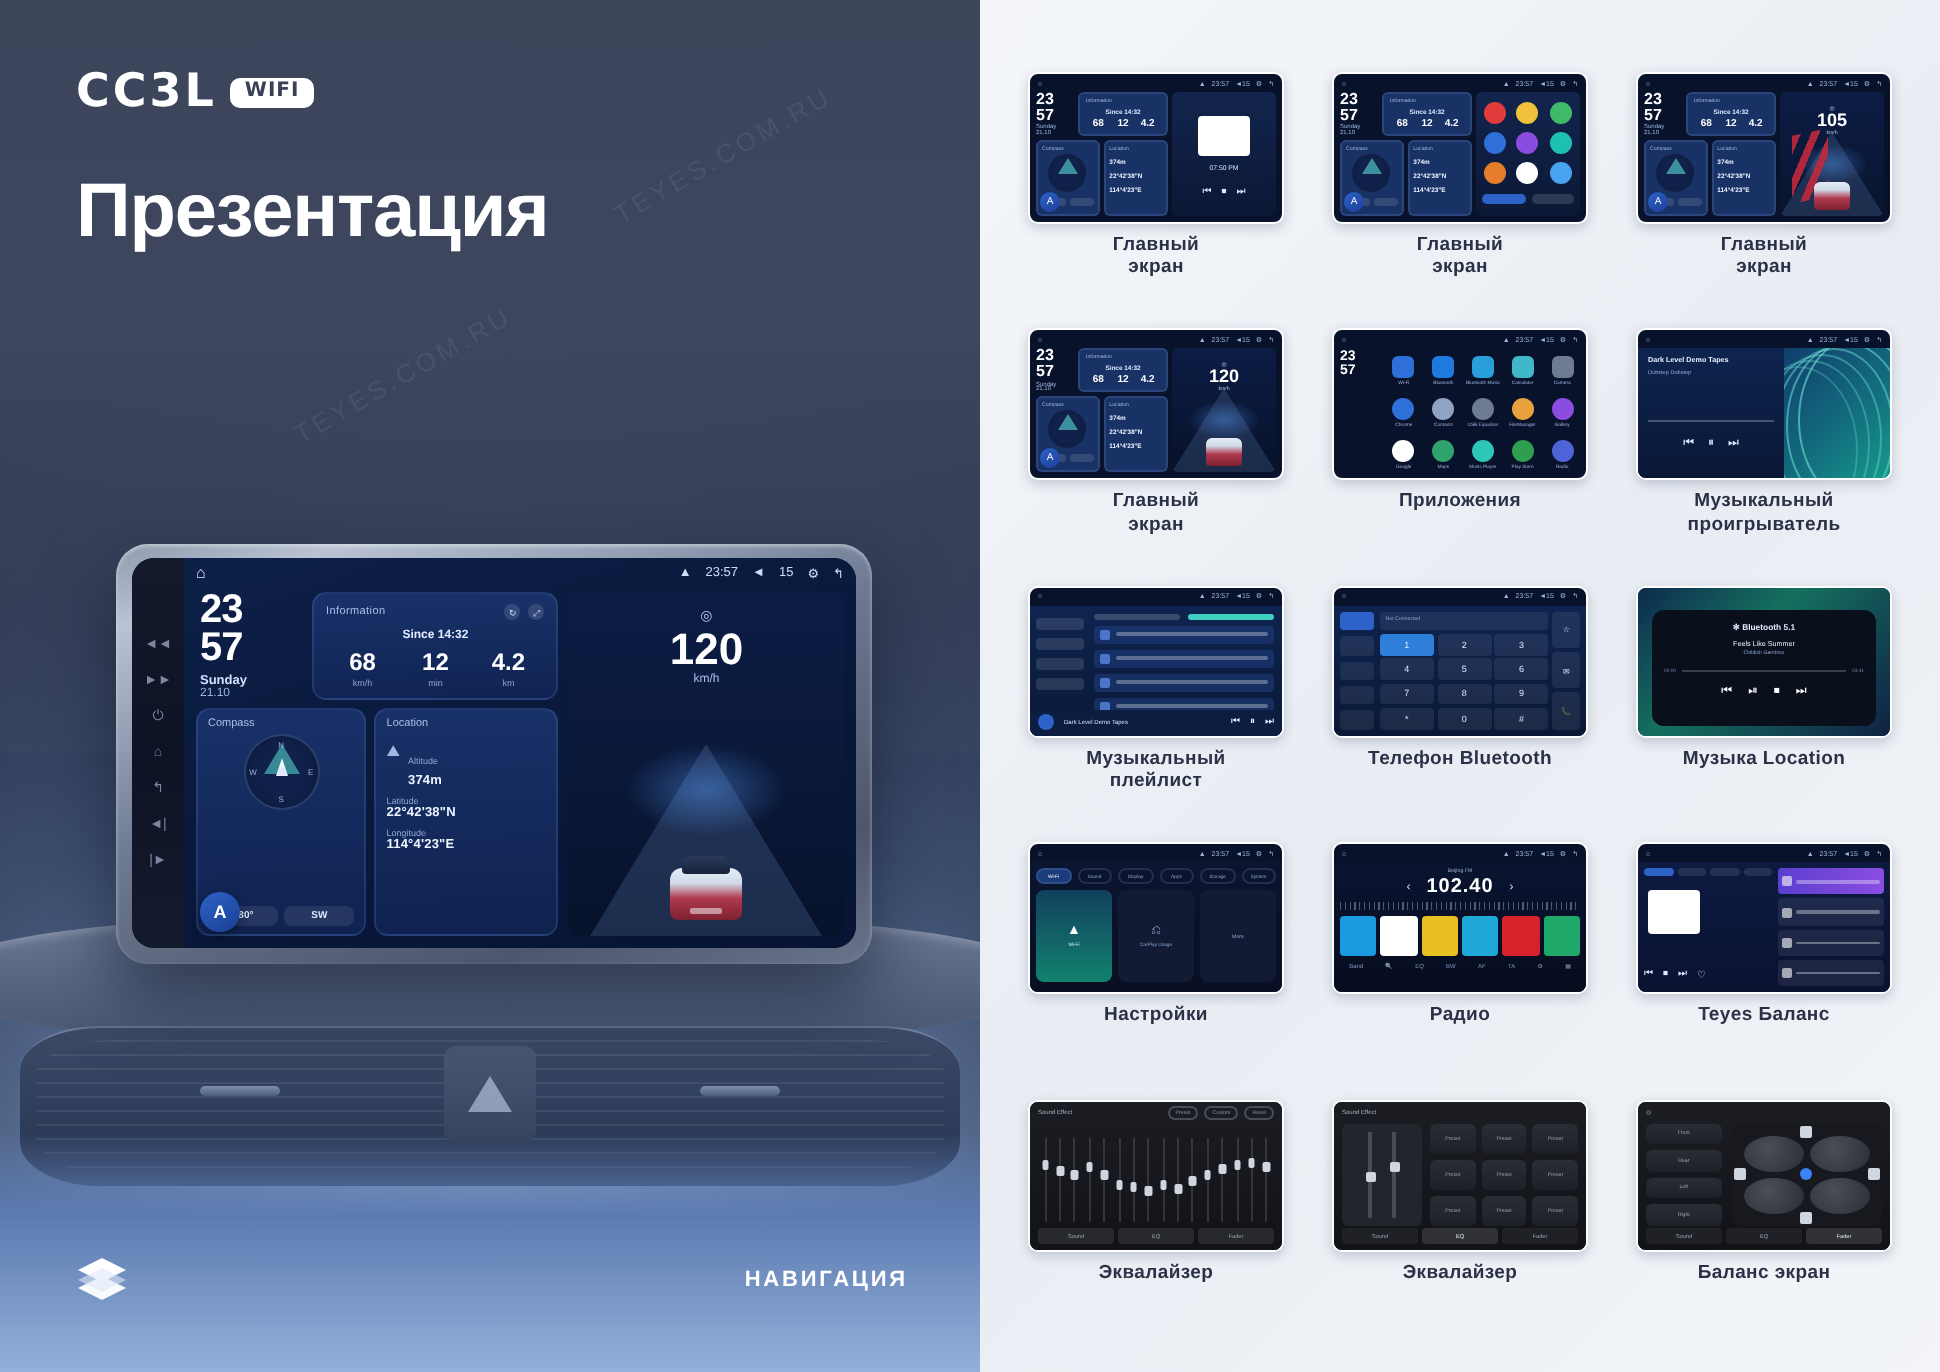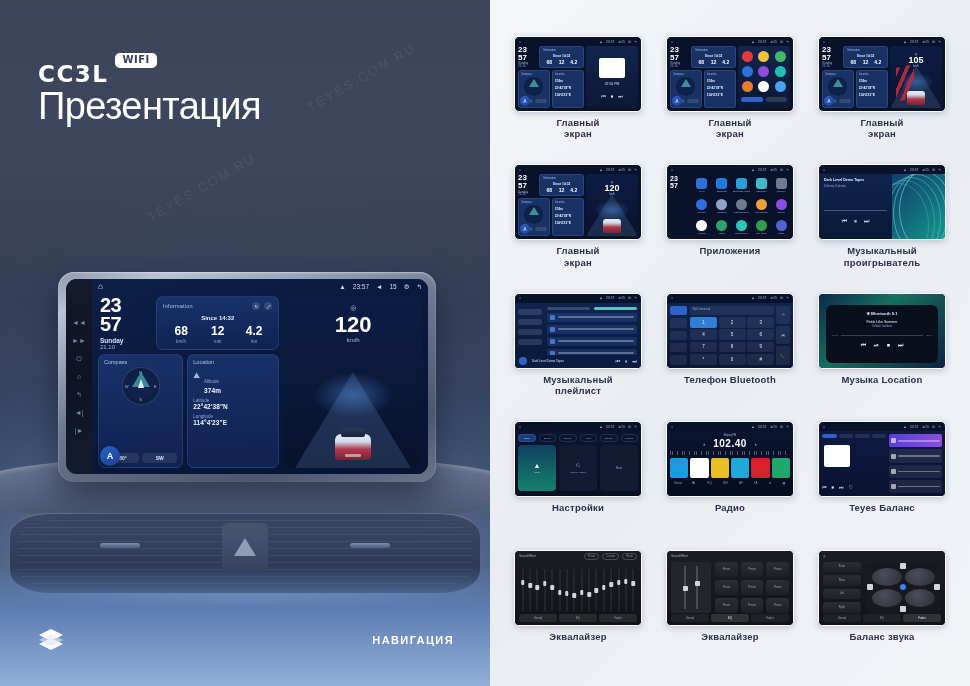--- a/index.html
+++ b/index.html
@@ -26,36 +26,35 @@
     position: absolute; color: rgba(255,255,255,.07); font-size: 13px;
     letter-spacing: 2px; transform: rotate(-30deg); white-space: nowrap;
     font-family: "Liberation Sans", sans-serif; pointer-events: none; user-select: none;
   }
 
   
   .logo-row { position: absolute; left: 38px; top: 33px; display: flex; align-items: center; gap: 7px; z-index: 6; }
   .logo-text {
     color: #fff; font-size: 23px; font-weight: 700; letter-spacing: 1.5px;
     font-family: "DejaVu Sans", sans-serif;
-    margin-top: 28px;
   }
   .wifi-badge {
     background: #ffffff; color: #3a4057; font-size: 10px; font-weight: 700;
     letter-spacing: .5px; padding: 2.5px 7px 2.5px 7px; border-radius: 5px;
     font-family: "DejaVu Sans", sans-serif; line-height: 1;
   }
 
   
   .headline { position: absolute; left: 38px; top: 85px; z-index: 6; }
   .h-year {
     color: #fff; font-size: 54px; font-weight: 700; line-height: 1.02;
     letter-spacing: -1px; margin-bottom: 2px;
   }
   .h-l1, .h-l2 {
-    color: #fff; font-size: 38px; font-weight: 400; line-height: 1.12; letter-spacing: -.6px;
+    color: #fff; font-size: 38px; font-weight: 700; line-height: 1.12; letter-spacing: -.6px;
   }
 
   
   .hu-wrap { position: absolute; left: 58px; top: 272px; width: 378px; height: 210px; z-index: 5; }
   .hu-shell {
     position: absolute; inset: 0; border-radius: 16px;
     background: linear-gradient(160deg, #8e99ad 0%, #b9c3d4 12%, #6e7a92 45%, #4d566c 80%, #6a748a 100%);
     padding: 7px 8px 8px 8px;
     box-shadow: 0 16px 36px rgba(10,16,34,.55), inset 0 1px 2px rgba(255,255,255,.45);
   }
@@ -1269,17 +1268,17 @@
                 <div style="position:absolute;left:1px;top:50%;transform:translateY(-50%);width:6px;height:6px;border-radius:1px;background:#cfd6e0"></div>
                 <div style="position:absolute;right:1px;top:50%;transform:translateY(-50%);width:6px;height:6px;border-radius:1px;background:#cfd6e0"></div>
         </div>
             </div>
       <div class="eqfoot">
               <div style="display:flex;align-items:center;justify-content:center;color:#9aa3b2;font-size:2.8px;background:rgba(255,255,255,.06)">Sound</div>
               <div style="display:flex;align-items:center;justify-content:center;color:#9aa3b2;font-size:2.8px;background:rgba(255,255,255,.06)">EQ</div>
               <div style="display:flex;align-items:center;justify-content:center;color:#e4e9f0;font-size:2.8px;background:rgba(255,255,255,.13)">Fader</div>
             </div>
           </div>
-          <div class="caption">Баланс звука</div>
+          <div class="caption">Баланс экран</div>
         </div>
       </div>
   </section>
 </div>
 
 </body></html>

